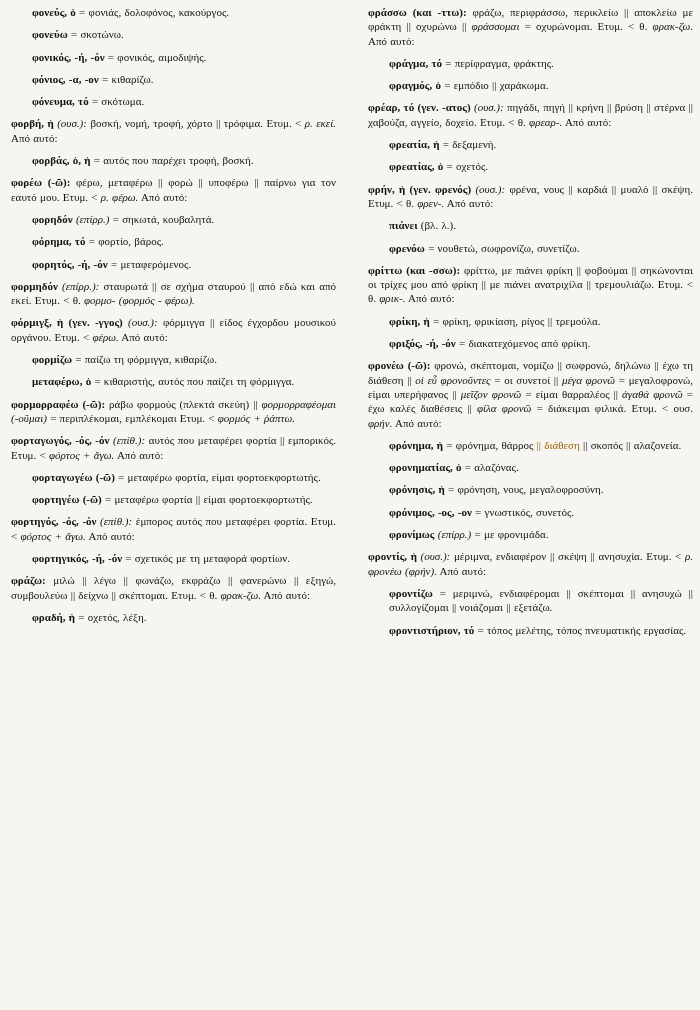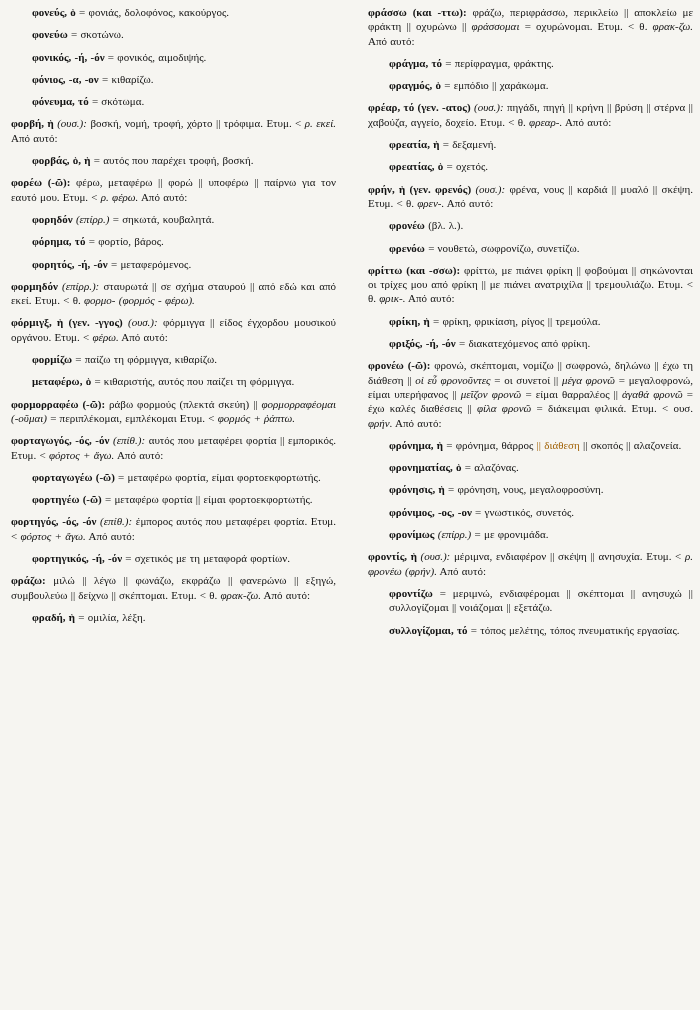--- a/index.html
+++ b/index.html
@@ -59,38 +59,38 @@
       <p class="entry main"><span class="r-b">φόρμιγξ, ἡ (γεν. -γγος) </span><span class="r-i">(ουσ.):</span><span class="r-n"> φόρμιγγα || είδος έγχορδου μουσικού οργάνου. Ετυμ. &lt; </span><span class="r-i">φέρω.</span><span class="r-n"> Από αυτό:</span></p>
       <p class="entry sub"><span class="r-b">φορμίζω</span><span class="r-n"> = παίζω τη φόρμιγγα, κιθαρίζω.</span></p>
       <p class="entry sub"><span class="r-b">μεταφέρω, ὁ</span><span class="r-n"> = κιθαριστής, αυτός που παίζει τη φόρμιγγα.</span></p>
       <p class="entry main"><span class="r-b">φορμορραφέω (-ῶ):</span><span class="r-n"> ράβω φορμούς (πλεκτά σκεύη) || </span><span class="r-i">φορμορραφέομαι (-οῦμαι)</span><span class="r-n"> = περιπλέκομαι, εμπλέκομαι Ετυμ. &lt; </span><span class="r-i">φορμός + ῥάπτω.</span></p>
       <p class="entry main"><span class="r-b">φορταγωγός, -ός, -όν </span><span class="r-i">(επίθ.):</span><span class="r-n"> αυτός που μεταφέρει φορτία || εμπορικός. Ετυμ. &lt; </span><span class="r-i">φόρτος + ἄγω.</span><span class="r-n"> Από αυτό:</span></p>
       <p class="entry sub"><span class="r-b">φορταγωγέω (-ῶ)</span><span class="r-n"> = μεταφέρω φορτία, είμαι φορτοεκφορτωτής.</span></p>
       <p class="entry sub"><span class="r-b">φορτηγέω (-ῶ)</span><span class="r-n"> = μεταφέρω φορτία || είμαι φορτοεκφορτωτής.</span></p>
       <p class="entry main"><span class="r-b">φορτηγός, -ός, -όν </span><span class="r-i">(επίθ.):</span><span class="r-n"> έμπορος αυτός που μεταφέρει φορτία. Ετυμ. &lt; </span><span class="r-i">φόρτος + ἄγω.</span><span class="r-n"> Από αυτό:</span></p>
       <p class="entry sub"><span class="r-b">φορτηγικός, -ή, -όν</span><span class="r-n"> = σχετικός με τη μεταφορά φορτίων.</span></p>
       <p class="entry main"><span class="r-b">φράζω:</span><span class="r-n"> μιλώ || λέγω || φωνάζω, εκφράζω || φανερώνω || εξηγώ, συμβουλεύω || δείχνω || σκέπτομαι. Ετυμ. &lt; θ. </span><span class="r-i">φρακ-ζω.</span><span class="r-n"> Από αυτό:</span></p>
-      <p class="entry sub"><span class="r-b">φραδή, ἡ</span><span class="r-n"> = ομιλία, λέξη.</span></p>
+      <p class="entry sub"><span class="r-b">φραδή, ἡ</span><span class="r-n"> = οχετός, λέξη.</span></p>
     </div>
     <div class="col">
       <p class="entry main"><span class="r-b">φράσσω (και -ττω):</span><span class="r-n"> φράζω, περιφράσσω, περικλείω || αποκλείω με φράκτη || οχυρώνω || </span><span class="r-i">φράσσομαι</span><span class="r-n"> = οχυρώνομαι. Ετυμ. &lt; θ. </span><span class="r-i">φρακ-ζω.</span><span class="r-n"> Από αυτό:</span></p>
       <p class="entry sub"><span class="r-b">φράγμα, τό</span><span class="r-n"> = περίφραγμα, φράκτης.</span></p>
       <p class="entry sub"><span class="r-b">φραγμός, ὁ</span><span class="r-n"> = εμπόδιο || χαράκωμα.</span></p>
       <p class="entry main"><span class="r-b">φρέαρ, τό (γεν. -ατος) </span><span class="r-i">(ουσ.):</span><span class="r-n"> πηγάδι, πηγή || κρήνη || βρύση || στέρνα || χαβούζα, αγγείο, δοχείο. Ετυμ. &lt; θ. </span><span class="r-i">φρεαρ-.</span><span class="r-n"> Από αυτό:</span></p>
       <p class="entry sub"><span class="r-b">φρεατία, ἡ</span><span class="r-n"> = δεξαμενή.</span></p>
       <p class="entry sub"><span class="r-b">φρεατίας, ὁ</span><span class="r-n"> = οχετός.</span></p>
       <p class="entry main"><span class="r-b">φρήν, ἡ (γεν. φρενός) </span><span class="r-i">(ουσ.):</span><span class="r-n"> φρένα, νους || καρδιά || μυαλό || σκέψη. Ετυμ. &lt; θ. </span><span class="r-i">φρεν-.</span><span class="r-n"> Από αυτό:</span></p>
-      <p class="entry sub"><span class="r-b">φρονέω</span><span class="r-n"> (βλ. λ.).</span></p>
+      <p class="entry sub"><span class="r-b">πιάνει</span><span class="r-n"> (βλ. λ.).</span></p>
       <p class="entry sub"><span class="r-b">φρενόω</span><span class="r-n"> = νουθετώ, σωφρονίζω, συνετίζω.</span></p>
       <p class="entry main"><span class="r-b">φρίττω (και -σσω):</span><span class="r-n"> φρίττω, με πιάνει φρίκη || φοβούμαι || σηκώνονται οι τρίχες μου από φρίκη || με πιάνει ανατριχίλα || τρεμουλιάζω. Ετυμ. &lt; θ. </span><span class="r-i">φρικ-.</span><span class="r-n"> Από αυτό:</span></p>
       <p class="entry sub"><span class="r-b">φρίκη, ἡ</span><span class="r-n"> = φρίκη, φρικίαση, ρίγος || τρεμούλα.</span></p>
       <p class="entry sub"><span class="r-b">φριξός, -ή, -όν</span><span class="r-n"> = διακατεχόμενος από φρίκη.</span></p>
       <p class="entry main"><span class="r-b">φρονέω (-ῶ):</span><span class="r-n"> φρονώ, σκέπτομαι, νομίζω || σωφρονώ, δηλώνω || έχω τη διάθεση || </span><span class="r-i">οἱ εὖ φρονοῦντες</span><span class="r-n"> = οι συνετοί || </span><span class="r-i">μέγα φρονῶ</span><span class="r-n"> = μεγαλοφρονώ, είμαι υπερήφανος || </span><span class="r-i">μεῖζον φρονῶ</span><span class="r-n"> = είμαι θαρραλέος || </span><span class="r-i">ἀγαθά φρονῶ</span><span class="r-n"> = έχω καλές διαθέσεις || </span><span class="r-i">φίλα φρονῶ</span><span class="r-n"> = διάκειμαι φιλικά. Ετυμ. &lt; ουσ. </span><span class="r-i">φρήν.</span><span class="r-n"> Από αυτό:</span></p>
       <p class="entry sub"><span class="r-b">φρόνημα, ἡ</span><span class="r-n"> = φρόνημα, θάρρος </span><span class="r-f">|| διάθεση</span><span class="r-n"> || σκοπός || αλαζονεία.</span></p>
       <p class="entry sub"><span class="r-b">φρονηματίας, ὁ</span><span class="r-n"> = αλαζόνας.</span></p>
       <p class="entry sub"><span class="r-b">φρόνησις, ἡ</span><span class="r-n"> = φρόνηση, νους, μεγαλοφροσύνη.</span></p>
       <p class="entry sub"><span class="r-b">φρόνιμος, -ος, -ον</span><span class="r-n"> = γνωστικός, συνετός.</span></p>
       <p class="entry sub"><span class="r-b">φρονίμως </span><span class="r-i">(επίρρ.)</span><span class="r-n"> = με φρονιμάδα.</span></p>
       <p class="entry main"><span class="r-b">φροντίς, ἡ </span><span class="r-i">(ουσ.):</span><span class="r-n"> μέριμνα, ενδιαφέρον || σκέψη || ανησυχία. Ετυμ. &lt; </span><span class="r-i">ρ. φρονέω (φρήν).</span><span class="r-n"> Από αυτό:</span></p>
       <p class="entry sub"><span class="r-b">φροντίζω</span><span class="r-n"> = μεριμνώ, ενδιαφέρομαι || σκέπτομαι || ανησυχώ || συλλογίζομαι || νοιάζομαι || εξετάζω.</span></p>
-      <p class="entry sub"><span class="r-b">συλλογίζομαι, τό</span><span class="r-n"> = τόπος μελέτης, τόπος πνευματικής εργασίας.</span></p>
+      <p class="entry sub"><span class="r-b">φροντιστήριον, τό</span><span class="r-n"> = τόπος μελέτης, τόπος πνευματικής εργασίας.</span></p>
     </div>
   </div>
 
 </body></html>

